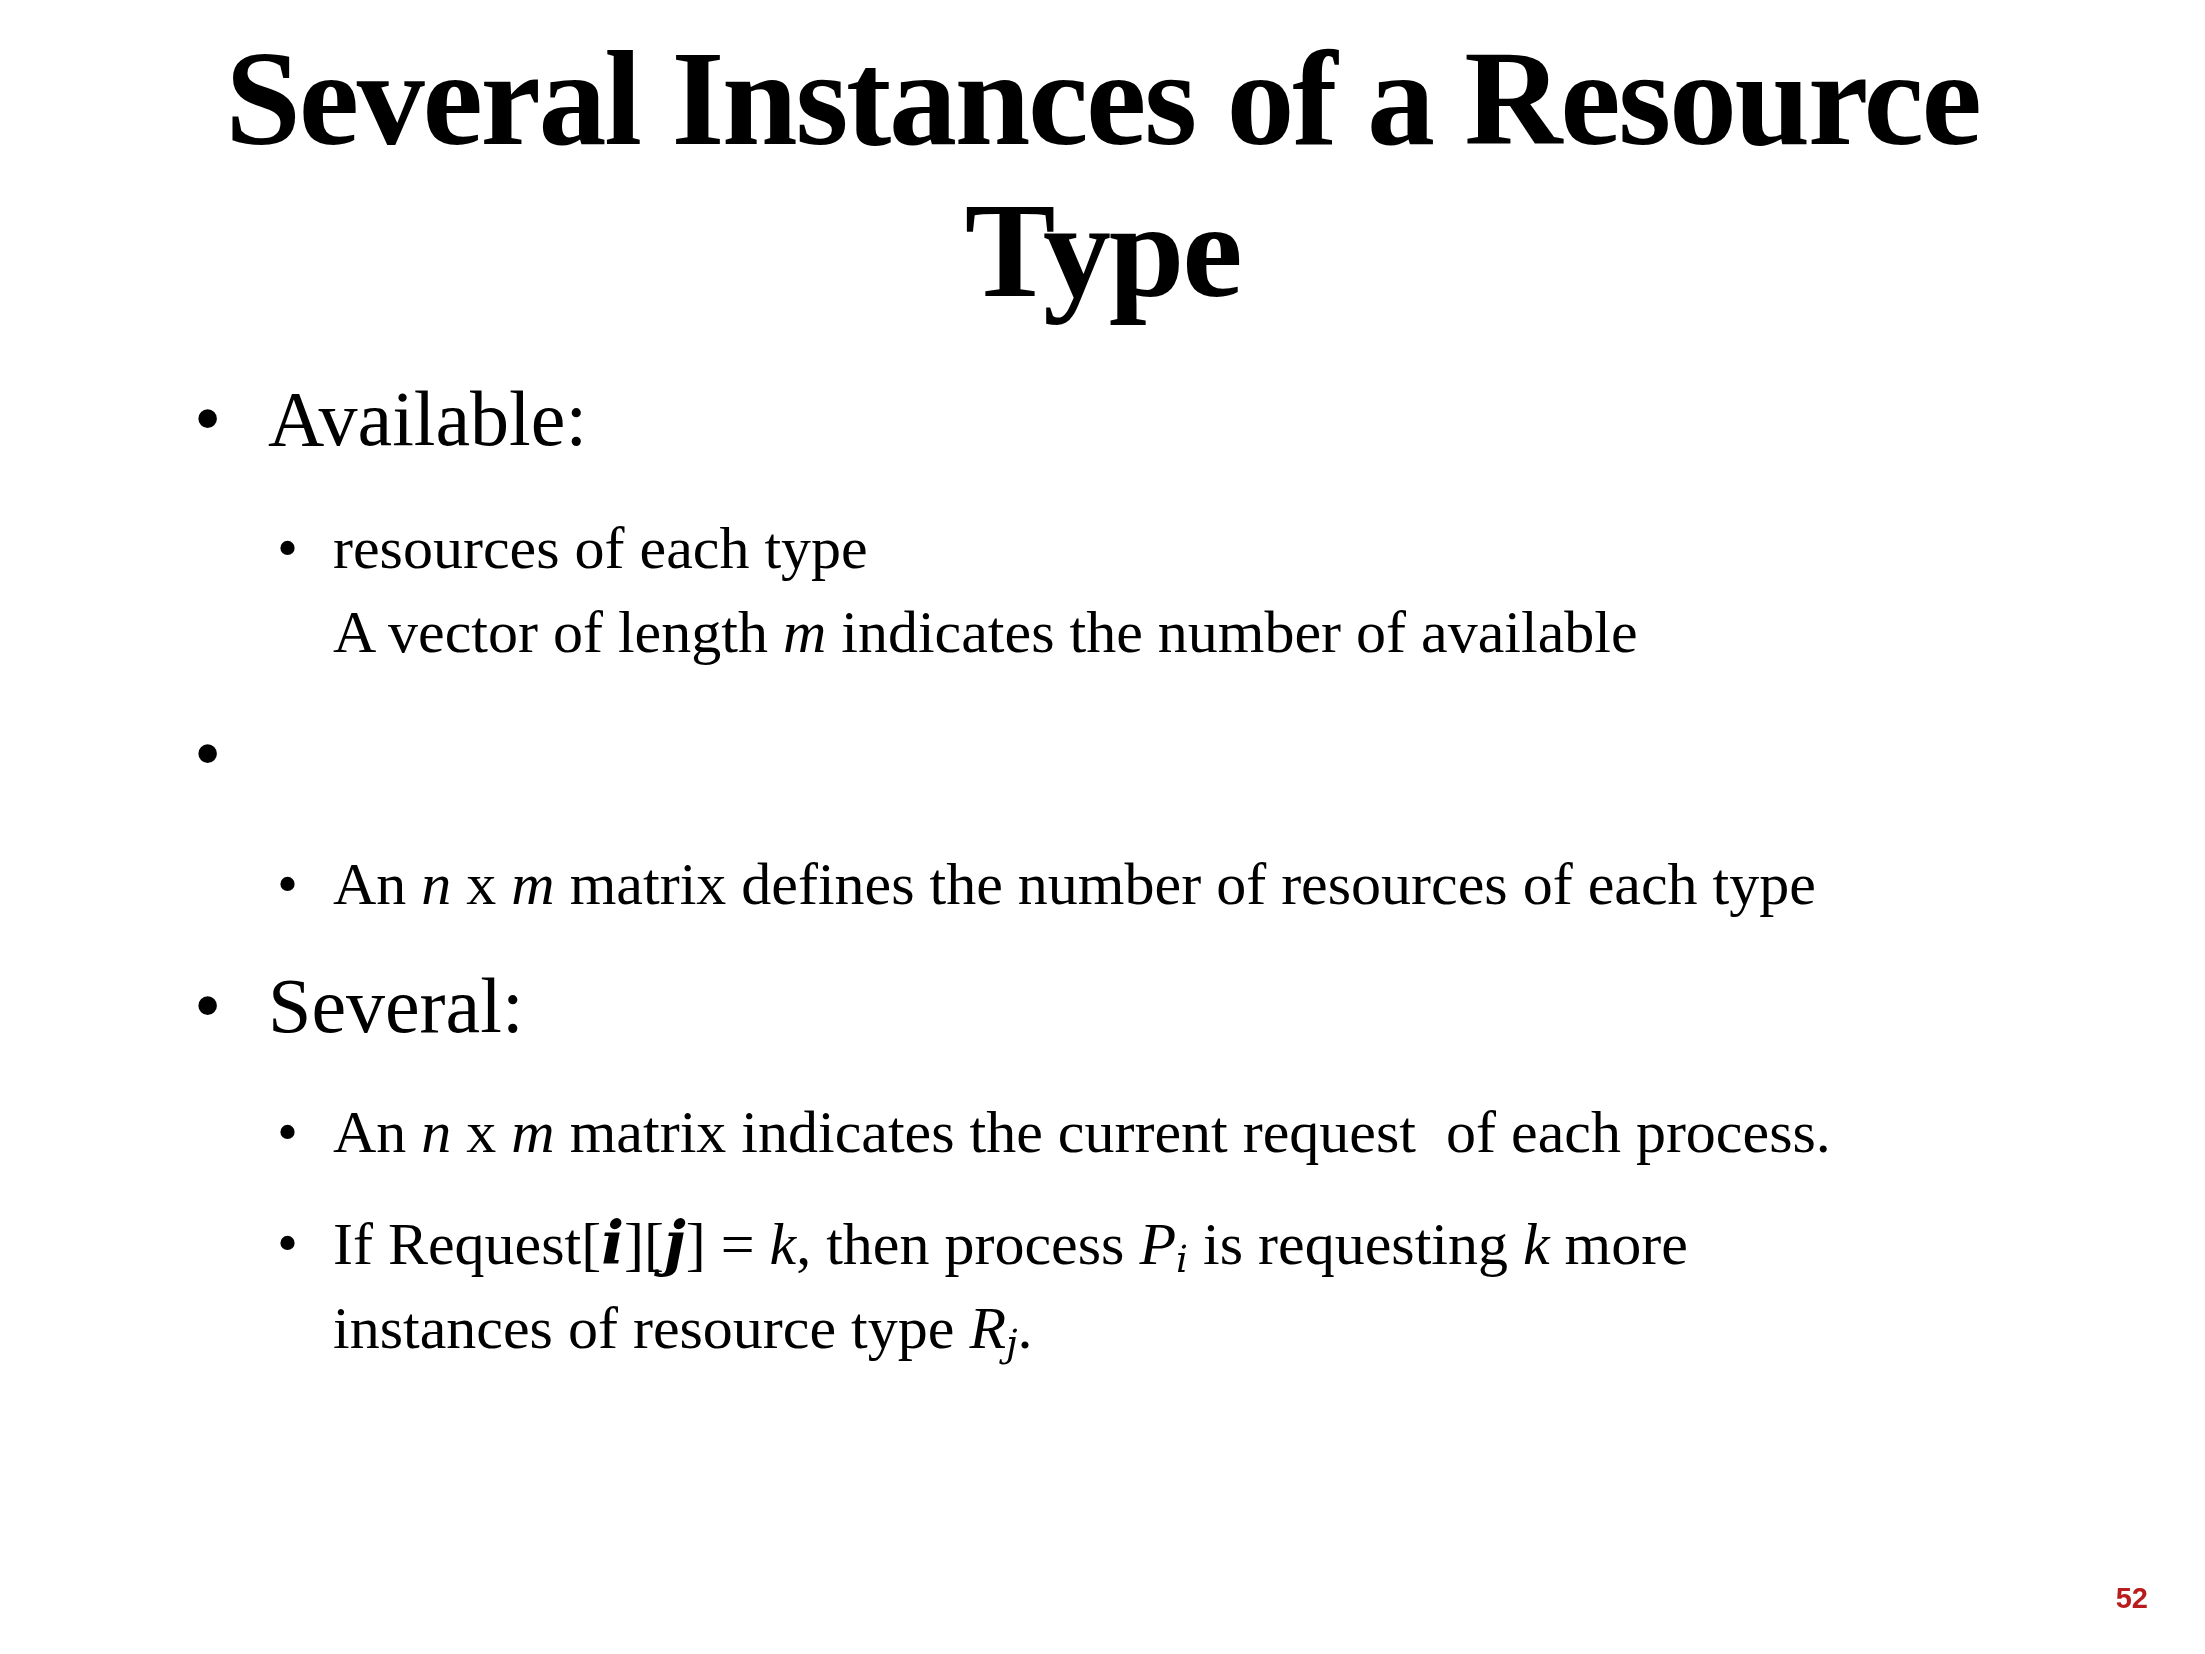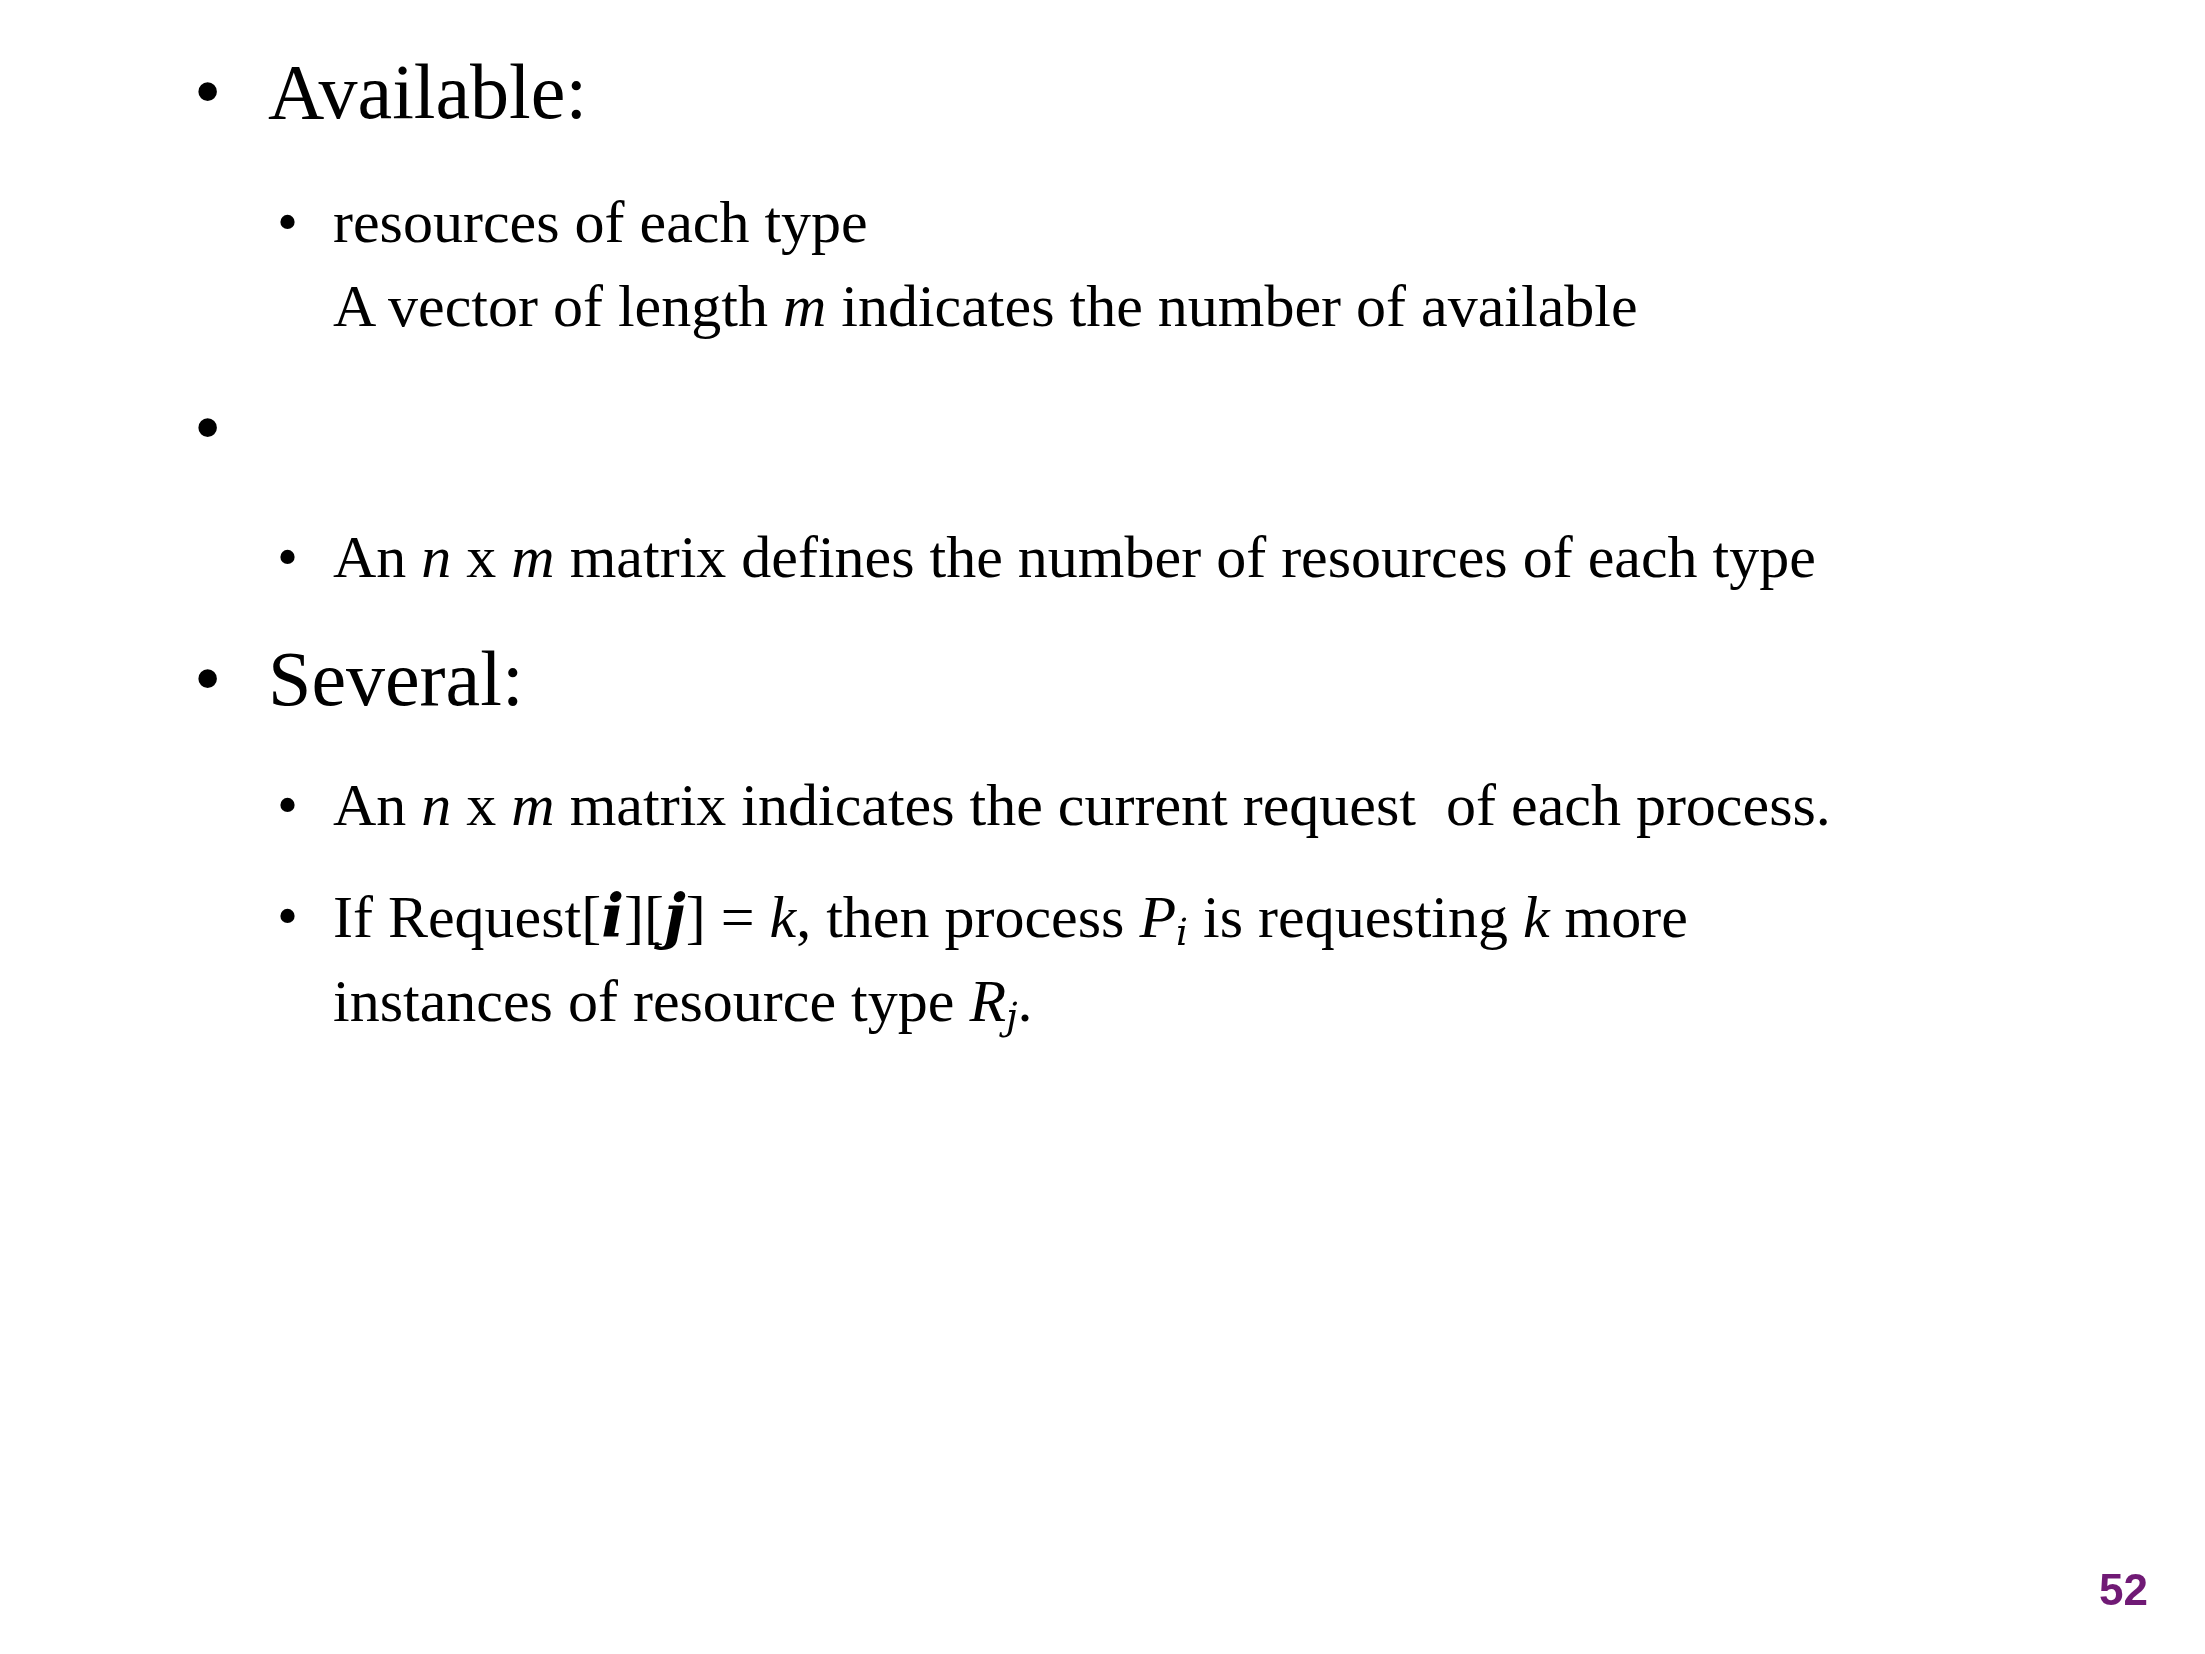--- a/index.html
+++ b/index.html
@@ -48,29 +48,33 @@
   .bi  { font-style:italic; font-weight:bold; font-family:"DejaVu Serif", serif; }
   .ssub{ font-style:italic; font-size:0.62em; vertical-align:-0.22em; font-family:"DejaVu Serif", serif; }
 
   
   .page-number {
     position:absolute;
     right:57px;
     bottom:39px;
     font-family:"Liberation Sans", sans-serif;
     font-weight:bold;
-    font-size:44px;
-    color:#701a75;
+    font-size:29px;
+    color:#b91c1c;
   }
 </style>
 </head>
 <body>
 
 <div class="slide">
 
+  <h1 class="title">
+    <span class="tline">Several Instances of a Resource</span>
+    <span class="tline">Type</span>
+  </h1>
 
   <div class="b main b-available">
     <span class="dot">•</span>
     <span class="btxt">Available:</span>
   </div>
 
   <div class="b sub sub-available">
     <span class="dot">•</span>
     <div class="btxt">
       <div class="line"><span>resources of each type</span></div>

